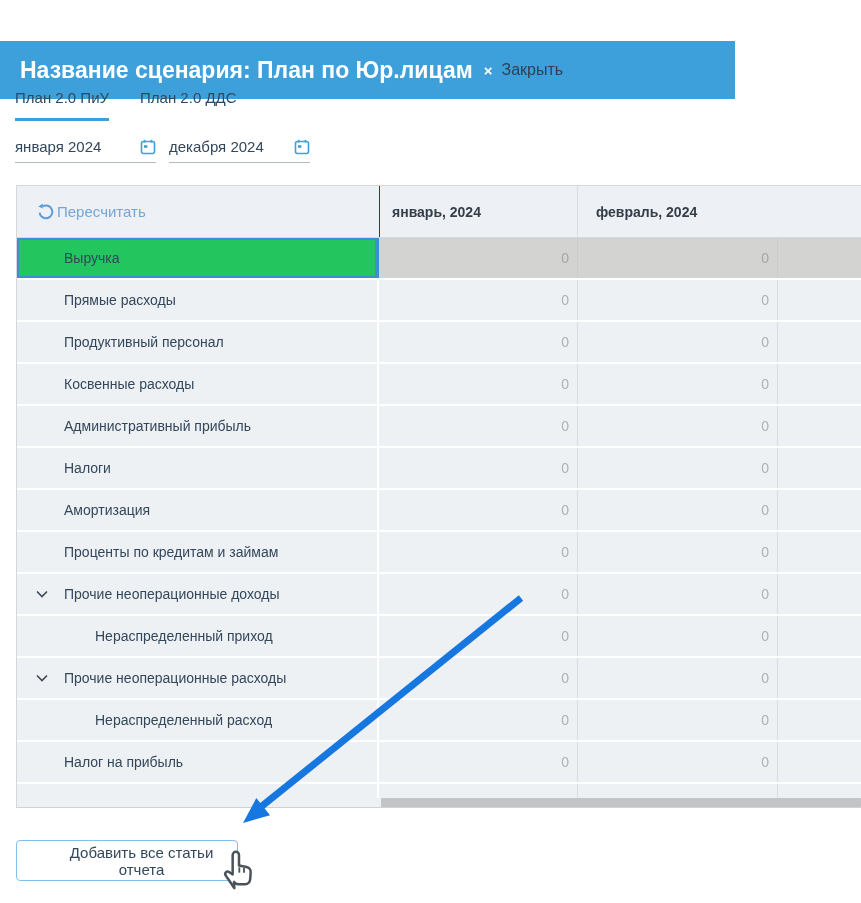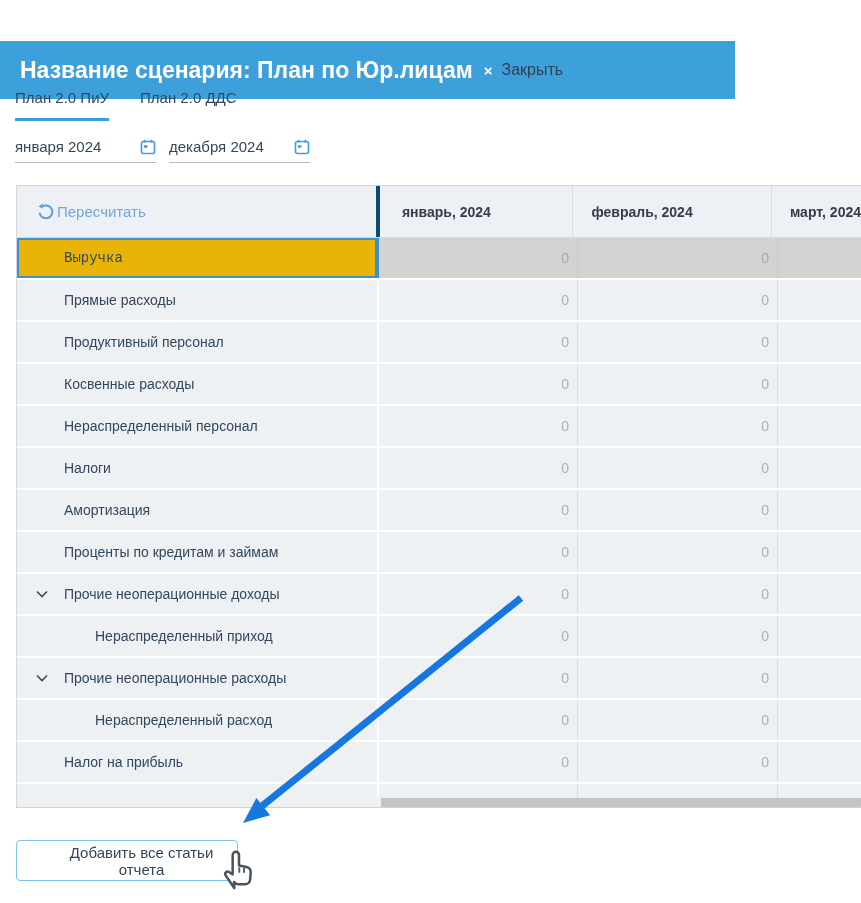--- a/index.html
+++ b/index.html
@@ -25,38 +25,38 @@
                 font-size:15px; color:#33475B; cursor:pointer; }
   .cal-icon { flex:0 0 auto; display:block; }
 
   
   .grid { position:absolute; left:16px; top:185px; width:845px;
           border-top:1px solid #D4D8DB; border-left:1px solid #D4D8DB; border-bottom:1px solid #CFD3D6;
           background:#EEF1F4; overflow:hidden; }
   .thead { height:52px; display:flex; background:#EDF0F4; border-bottom:1px solid #D5D9DC; }
   .th { display:flex; align-items:center; font-size:14px; font-weight:bold; color:#333E48; }
   .th.c0 { width:362px; font-weight:normal; }
-  .th.c1 { width:199px; border-left:4px solid #0c4a6e; padding-left:22px; }
+  .th.c1 { width:199px; border-left:1px solid #0c4a6e; padding-left:12px; }
   .th.c2 { width:200px; border-left:1px solid #DADDE0; padding-left:18px; margin-left:-1px; }
   .th.c3 { flex:1; border-left:1px solid #DADDE0; padding-left:18px; white-space:nowrap; }
   .recalc { margin-left:20px; display:flex; align-items:center; gap:2px;
             color:#74A5D9; font-size:15px; cursor:pointer; }
 
   .row { height:42px; display:flex; background:#EEF1F4; border-bottom:2px solid #ffffff; }
   .cl { width:362px; display:flex; align-items:center; padding-left:47px;
         font-size:14px; color:#33475B; border-right:2px solid #ffffff; position:relative; cursor:pointer; }
   .row.sub .cl { padding-left:78px; }
   .chev { position:absolute; left:19px; top:50%; transform:translateY(-50%); display:flex; cursor:pointer; }
   .cv { display:flex; align-items:center; justify-content:flex-end; padding-right:8px;
         font-size:14px; color:#AFB2B4; cursor:pointer; }
   .cv.c1 { width:199px; border-right:1px solid #DADDE0; }
   .cv.c2 { width:200px; border-right:1px solid #DADDE0; }
   .cv.c3 { flex:1; }
 
-  .row.selected .cl { background:#eab308; box-shadow:inset 0 0 0 2px #3E8FD0; border-right-color:#3E8FD0;font-family:Liberation Mono, monospace; }
+  .row.selected .cl { background:#22c55e; box-shadow:inset 0 0 0 2px #3E8FD0; border-right-color:#3E8FD0; }
   .row.selected .cv { background:#D3D3D1; color:#A6A8AA; }
   .row.selected .cv.c1, .row.selected .cv.c2 { border-right-color:#CBCCCA; }
 
   .partial { height:14px; display:flex; background:#EEF1F4; }
   .partial .pl { width:362px; border-right:2px solid #ffffff; }
   .partial .p1 { width:199px; border-right:1px solid #DADDE0; }
   .partial .p2 { width:200px; border-right:1px solid #DADDE0; }
   .partial .p3 { flex:1; }
   .scrollrow { height:9px; display:flex; }
   .scrollrow .track { width:364px; background:#EEF1F4; }
@@ -113,21 +113,20 @@
       <span class="recalc">
         <svg width="18" height="18" viewBox="0 0 18 18">
           <path d="M5.6 3.4 A6.4 6.4 0 1 1 2.6 9.6" fill="none" stroke="#5F9BD7" stroke-width="2"></path>
           <polygon points="5.9,0.6 5.6,5.4 1.4,3.6" fill="#5F9BD7"></polygon>
         </svg>
         <span>Пересчитать</span>
       </span>
     </div>
     <div class="th c1">январь, 2024</div>
     <div class="th c2">февраль, 2024</div>
-    <div class="th c3">март, 2024</div>
   </div>
 
   <div class="row selected">
     <div class="cl">Выручка</div>
     <div class="cv c1">0</div>
     <div class="cv c2">0</div>
     <div class="cv c3"></div>
   </div>
 
   <div class="row">
@@ -145,21 +144,21 @@
   </div>
 
   <div class="row">
     <div class="cl">Косвенные расходы</div>
     <div class="cv c1">0</div>
     <div class="cv c2">0</div>
     <div class="cv c3"></div>
   </div>
 
   <div class="row">
-    <div class="cl">Нераспределенный персонал</div>
+    <div class="cl">Административный прибыль</div>
     <div class="cv c1">0</div>
     <div class="cv c2">0</div>
     <div class="cv c3"></div>
   </div>
 
   <div class="row">
     <div class="cl">Налоги</div>
     <div class="cv c1">0</div>
     <div class="cv c2">0</div>
     <div class="cv c3"></div>

